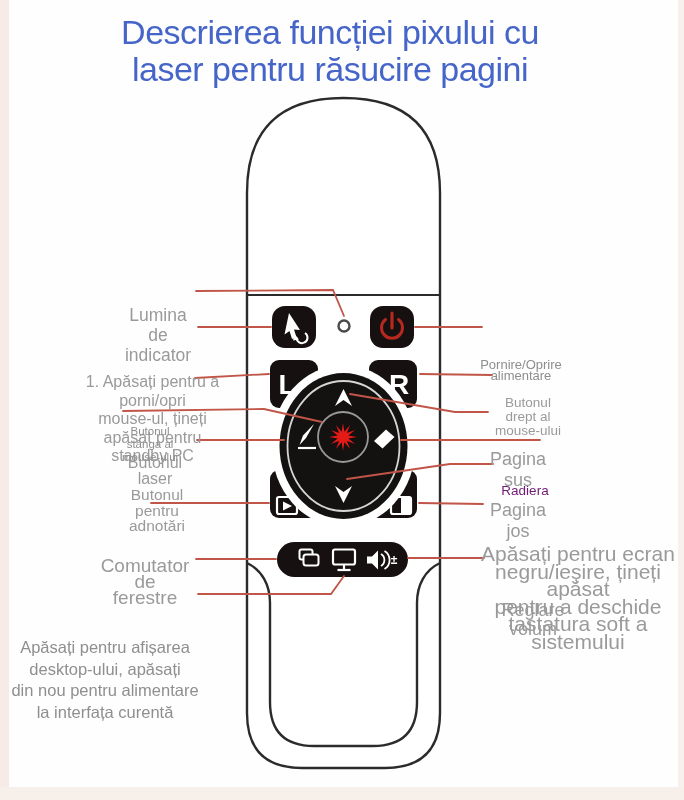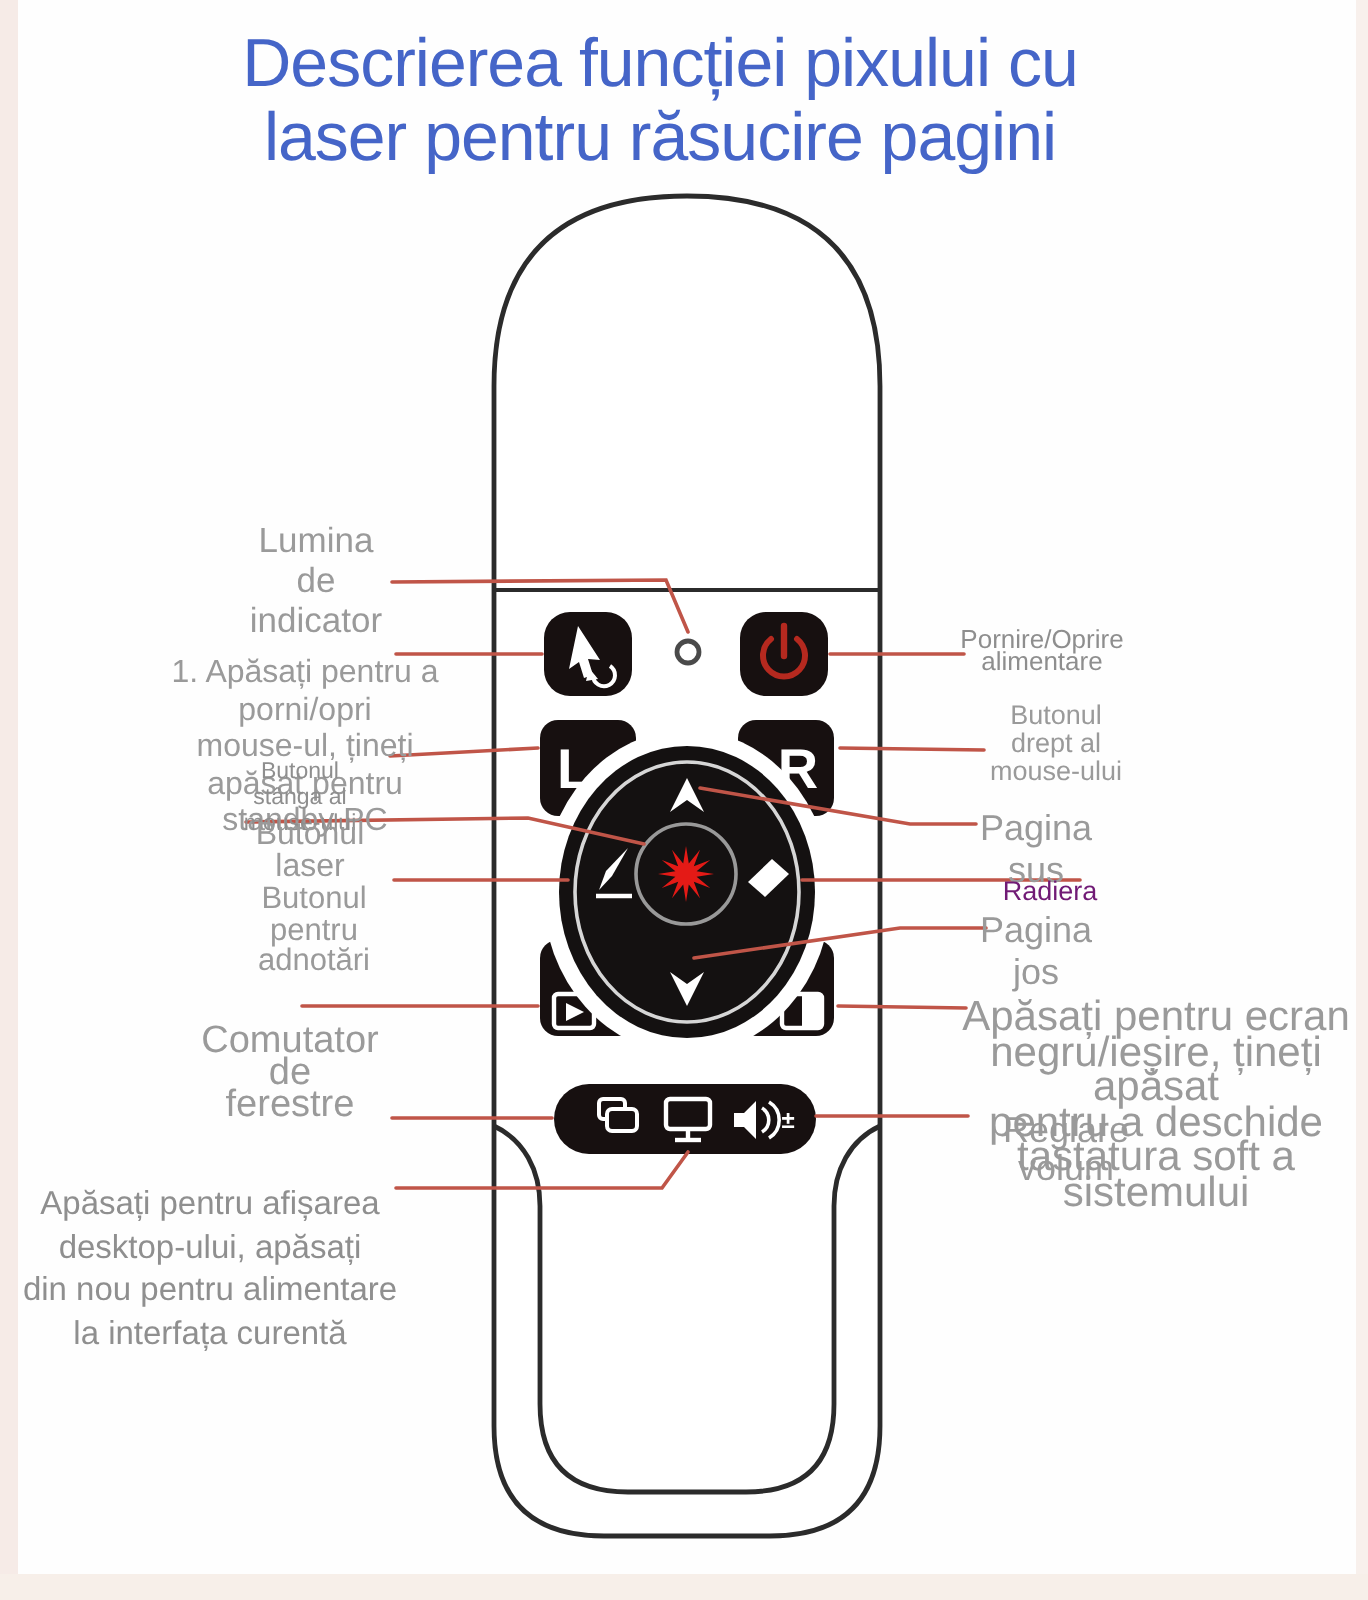--- a/index.html
+++ b/index.html
@@ -12,20 +12,21 @@
   #edge-right{right:0;top:0;width:6px;height:800px;background:#f8f0ec;}
   #edge-bottom{left:0;bottom:0;width:684px;height:13px;background:#f7efe9;}
   #title{
     position:absolute; left:0; top:14px; width:660px;
     text-align:center; color:#4565c8; font-size:34px; line-height:37px;
     white-space:pre-line; letter-spacing:-0.5px;
   }
   .lbl{
     position:absolute; text-align:center; color:#9a9a9a;
     white-space:pre-line;
+    margin-top:45px;
   }
   #device-svg{position:absolute; left:0; top:0;}
 </style>
 </head>
 <body>
 
 <div id="stage">
 
   <div id="edge-left" class="edge"></div>
   <div id="edge-right" class="edge"></div>

